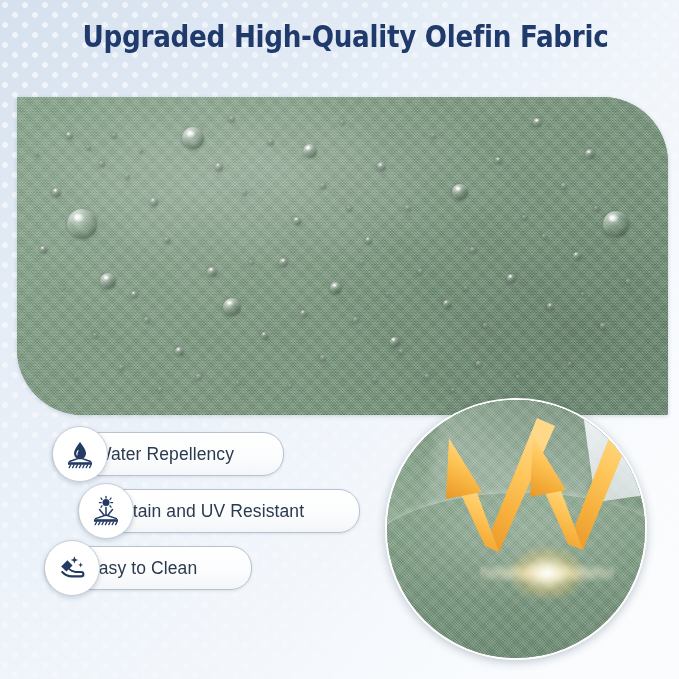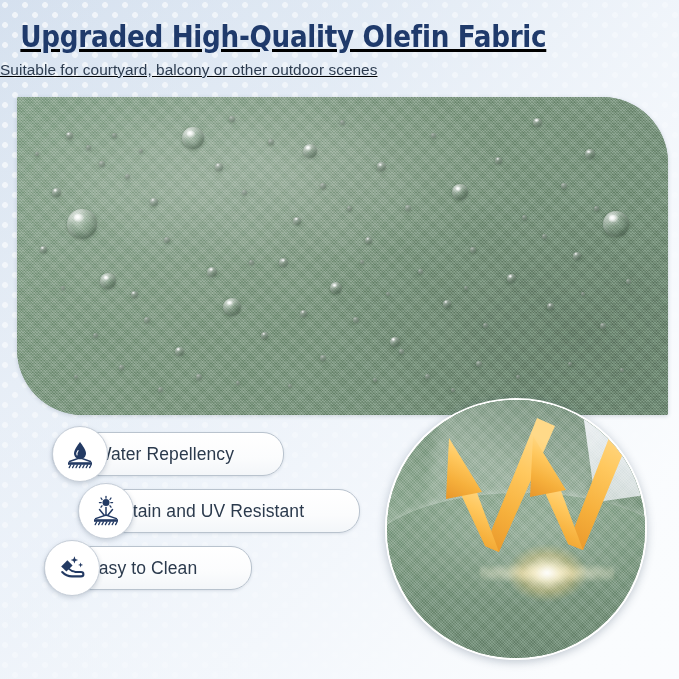--- a/index.html
+++ b/index.html
@@ -47,23 +47,23 @@
       rgba(228,236,246,0.10) 0%,
       rgba(234,241,249,0.45) 35%,
       rgba(243,247,252,0.80) 62%,
       rgba(250,252,254,0.96) 88%);
     pointer-events: none;
   }
 
   
   #header {
     position: absolute;
-    top: 0; left: 0; right: 0;
+    top: 0; left: 12px; right: 0;
+    text-align: center;
     z-index: 6;
-    text-decoration: underline;
   }
   #title {
     margin: 0;
     padding-top: 17px;
     font-family: "DejaVu Sans Condensed", "Liberation Sans Narrow", "Liberation Sans", sans-serif;
     font-size: 31px;
     font-weight: 700;
     letter-spacing: -0.3px;
     color: #1f3a6b;
     line-height: 1.25;
@@ -266,21 +266,20 @@
 </head>
 <body>
 
 <div id="stage">
 
   <div id="dots"></div>
   <div id="dots-fade"></div>
 
   <div id="header">
     <h1 id="title">Upgraded High-Quality Olefin Fabric</h1>
-    <p id="subtitle">Suitable for courtyard, balcony or other outdoor scenes</p>
   </div>
 
   <div id="fabric-panel">
     <div id="fabric-base"></div>
     <div id="fabric-weave"></div>
     <div id="fabric-sheen"></div>
     <div id="beads">
         <div class="bead" style="left:8%;top:12%;width:7px;height:7px;margin-left:-3.5px;margin-top:-3.5px;"></div>
         <div class="bead tiny" style="left:11%;top:16%;width:5px;height:5px;margin-left:-2.5px;margin-top:-2.5px;"></div>
         <div class="bead tiny" style="left:13%;top:21%;width:6px;height:6px;margin-left:-3px;margin-top:-3px;"></div>

